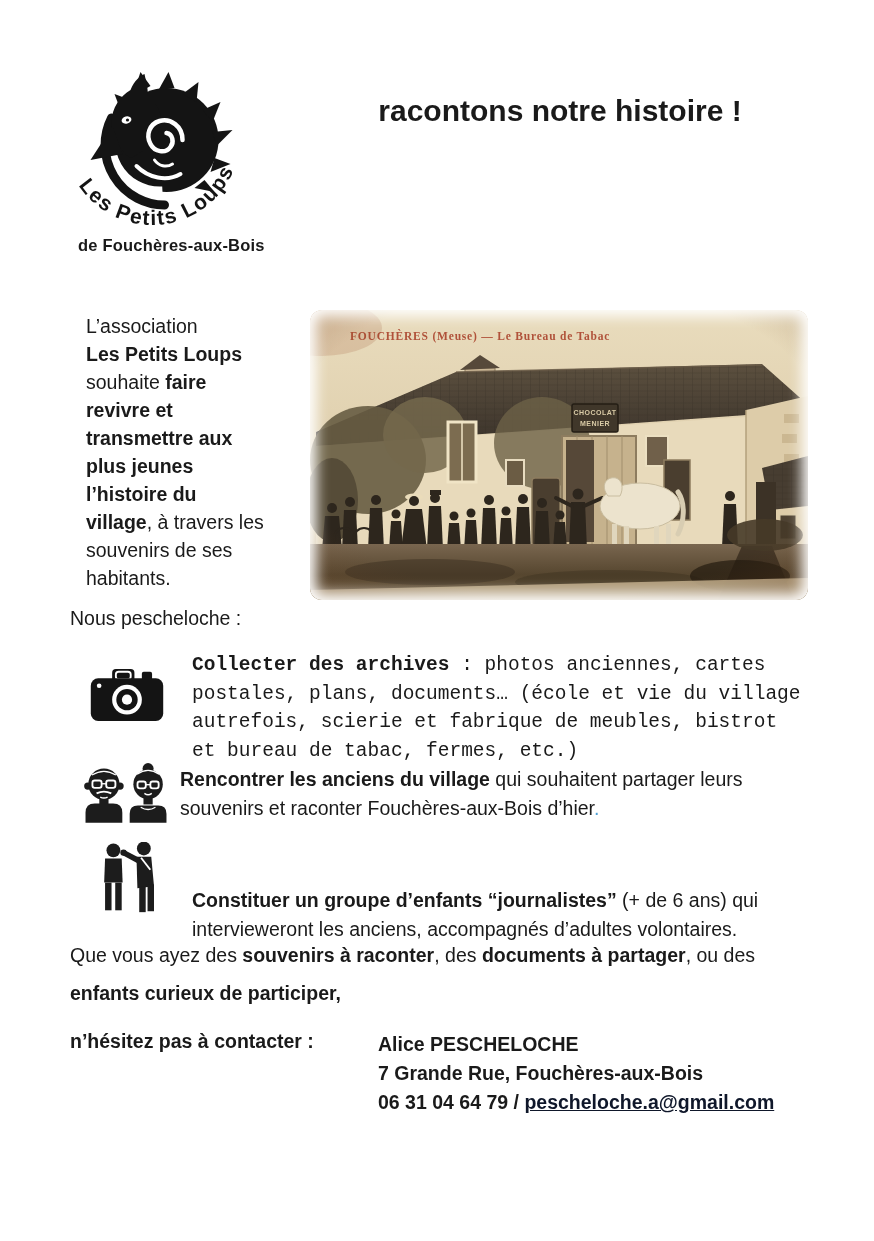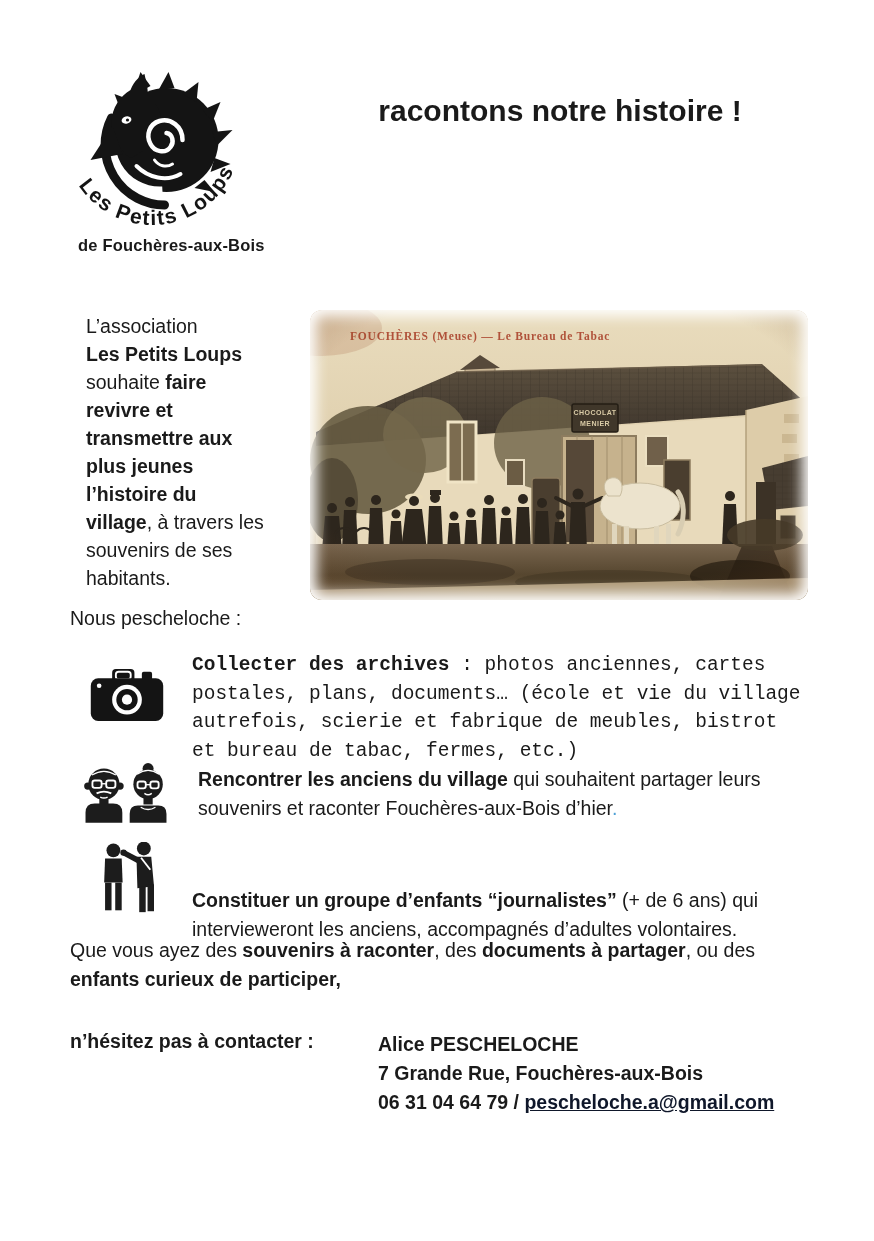--- a/index.html
+++ b/index.html
@@ -22,25 +22,25 @@
   .photo svg{display:block;border-radius:12px;}
   .photo::after{content:"";position:absolute;inset:0;border-radius:12px;
     box-shadow:inset 0 0 14px 6px #ffffff;pointer-events:none;}
   
   .wishes{left:70px;top:607px;font-size:19.5px;margin:0;}
   
   .bullet-text{font-size:19.5px;line-height:28.5px;margin:0;}
   .b1-icon{left:88px;top:666px;}
   .b1-text{left:192px;top:651px;width:618px;font-family:Liberation Mono, monospace;}
   .b2-icon{left:80px;top:762px;}
-  .b2-text{left:198px;top:765px;width:600px;}
+  .b2-text{left:180px;top:765px;width:600px;}
   .b3-icon{left:96px;top:842px;}
   .b3-text{left:192px;top:850px;width:592px;margin-top:36px;}
   
-  .closing{left:70px;top:936px;width:722px;font-size:19.5px;line-height:29px;margin:0;}
+  .closing{left:70px;top:936px;width:722px;font-size:19.5px;line-height:38px;margin:0;}
   
   .contact-label{left:70px;top:1030px;font-size:19.5px;font-weight:700;}
   .contact-details{left:378px;top:1030px;font-size:19.5px;line-height:29px;font-weight:700;}
   .email-link{text-decoration:underline;cursor:pointer;}
 </style>
 <title>Fouchères-aux-Bois, racontons notre histoire !</title></head>
 <body>
 
 <div class="abs logo-wrap">
   <svg viewBox="0 0 175 178" width="176" height="178">

